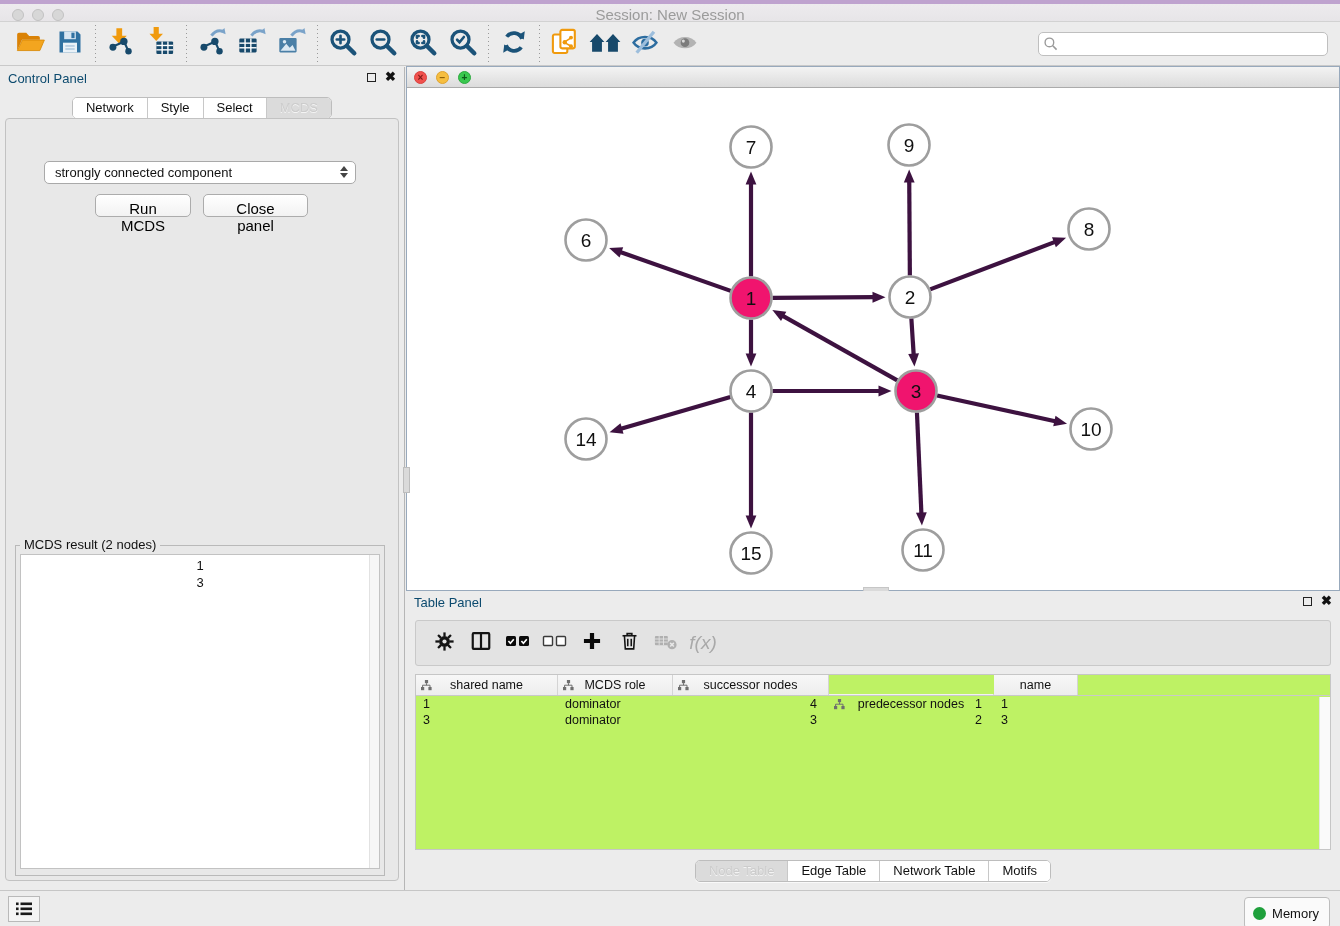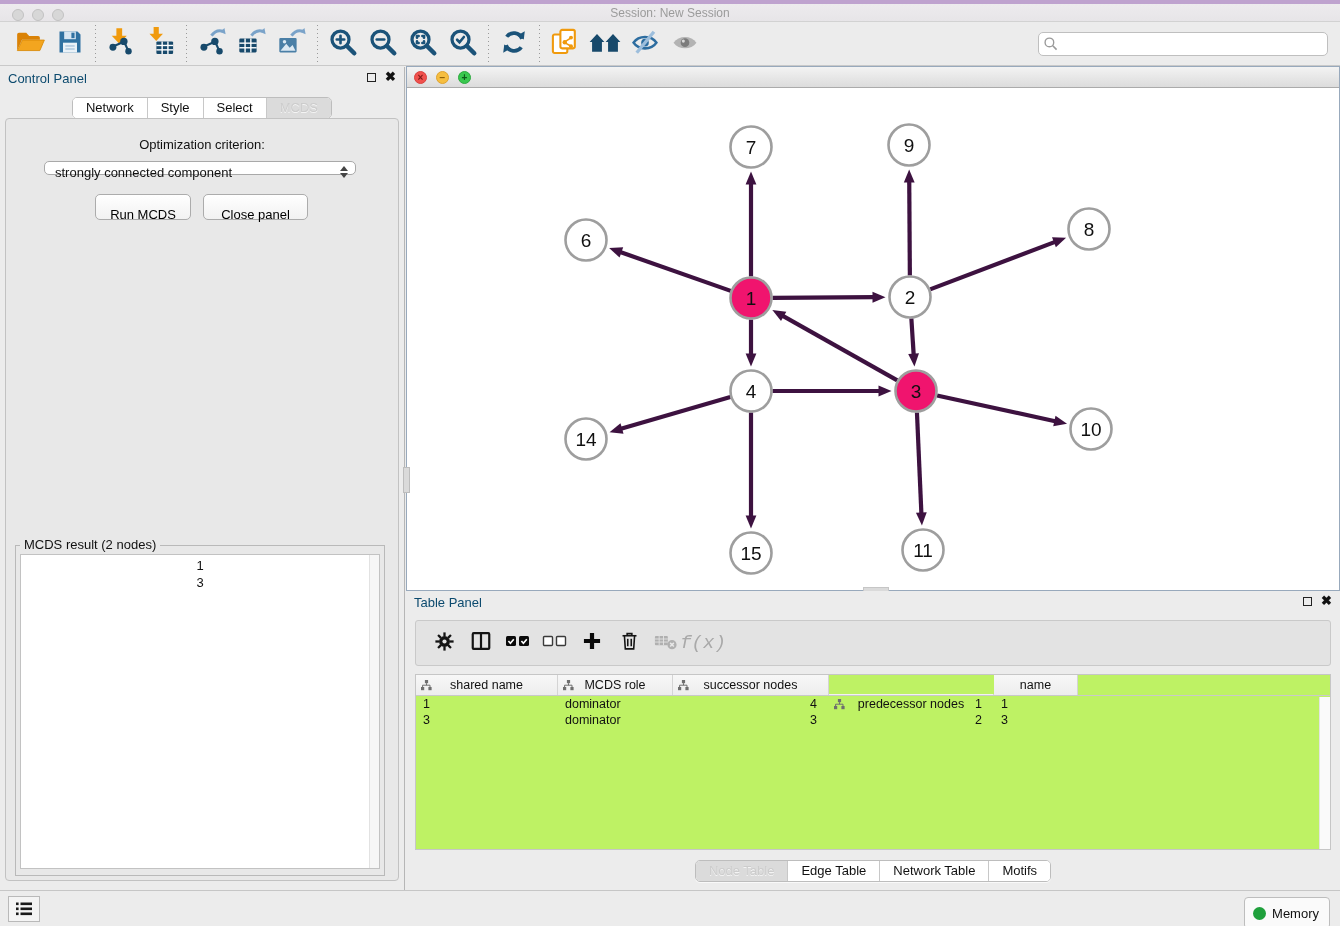--- a/index.html
+++ b/index.html
@@ -13,21 +13,21 @@
   }
   
   .titlebar{
     position:absolute; left:0; top:0; right:0; height:22px;
     background:linear-gradient(#EDEBEE,#E7E5E8);
     border-top:4px solid #BFA3CF;
     border-bottom:1px solid #D2D2D2;
   }
   .traffic{ position:absolute; left:12px; top:5px; display:flex; gap:8px; }
   .traffic .dot{ width:12px; height:12px; border-radius:50%; background:#D7D7D7; border:1px solid #C2C2C2; }
-  .titlebar .title{ position:absolute; left:0; right:0; top:2px; text-align:center; font-size:12px; color:#9B9B9B; }
+  .titlebar .title{ position:absolute; left:0; right:0; top:2px; text-align:center; font-size:15px; color:#9B9B9B; }
   
   .main-toolbar{
     position:absolute; left:0; top:22px; right:0; height:44px;
     display:flex; align-items:center; padding:0 12px 0 10px;
     border-bottom:1px solid #C9C9C9; background:#ECECEC;
   }
   .tb-btn{ width:40px; height:36px; display:flex; align-items:center; justify-content:center; cursor:default; }
   .tb-sep{ width:1px; height:38px; margin:0 5px; background-image:linear-gradient(#9a9a9a 25%, rgba(0,0,0,0) 0%); background-size:1px 4px; background-repeat:repeat-y; }
   .tb-spacer{ flex:1; }
   .searchbox{ position:relative; width:290px; height:24px; }
@@ -49,32 +49,32 @@
   .segment{ padding:0 13px; font-size:13px; line-height:20px; height:20px; background:#FFF; color:#111; border-right:1px solid #C8C8C8; white-space:nowrap; }
   .segment:last-child{ border-right:none; }
   .segment.selected{ background:#DBDBDB; color:#CCCCCC; text-shadow:0 1px 0 #F4F4F4; }
   .cp-tabs{ position:absolute; top:30px; left:0; right:0; text-align:center; }
   .cp-content{
     position:absolute; left:5px; right:5px; top:51px; bottom:9px;
     background:#E8E8E8; border:1px solid #C2C2C2; border-radius:4px;
   }
   .opt-label{ position:absolute; top:18px; left:0; right:0; text-align:center; font-size:13px; }
   .opt-select{
-    position:absolute; left:38px; top:42px; width:312px; height:14px;
+    position:absolute; left:38px; top:42px; width:312px; height:23px;
     background:#fff; border:1px solid #A9A9A9; border-radius:5px;
     font-size:13px; line-height:21px; padding-left:10px; color:#111;
   }
   .opt-select .stepper{ position:absolute; right:7px; top:4px; display:flex; flex-direction:column; gap:2px; }
   .opt-select .stepper i{ display:block; width:0; height:0; border-left:4px solid transparent; border-right:4px solid transparent; }
   .opt-select .stepper i.up{ border-bottom:5px solid #444; }
   .opt-select .stepper i.down{ border-top:5px solid #444; }
   .cp-btn{
     position:absolute; top:75px; height:23px; background:linear-gradient(#FFFFFF,#F2F2F2);
-    border:1px solid #ACACAC; border-radius:5px; font-size:13px; font-family:"Liberation Sans",sans-serif;
-    text-align:center; padding:12px 12px;
+    border:1px solid #ACACAC; border-radius:5px; font-size:15px; font-family:"Liberation Sans",sans-serif;
+    text-align:center; padding:5px 12px;
   }
   #btn-run{ left:89px; width:96px; }
   #btn-close{ left:197px; width:105px; }
   .groupbox{
     position:absolute; left:9px; right:13px; top:426px; bottom:4px;
     border:1px solid #B9B9B9;
     text-align:center;
   }
   .groupbox .legend{
     position:absolute; top:-9px; left:4px; background:#E8E8E8; padding:0 4px;
@@ -107,21 +107,21 @@
   .splitter-handle-bottom{ position:absolute; bottom:-3px; left:456px; width:26px; height:6px; background:#DADADA; border:1px solid #C6C6C6; }
   
   .table-panel{ position:absolute; left:406px; top:591px; right:0; bottom:36px; background:#ECECEC; }
   .tp-toolbar{
     position:absolute; left:9px; right:9px; top:29px; height:46px;
     background:#E3E3E3; border:1px solid #C9C9C9; border-radius:3px;
     display:flex; align-items:center; gap:9px; padding-left:14px;
   }
   .tp-tbtn{ width:28px; height:30px; display:flex; align-items:center; justify-content:center; }
   .tp-tbtn.disabled{ opacity:.9; }
-  .fx{ font-family:Liberation Mono, monospace; font-style:italic; font-size:19px; color:#A3A3A3; }
+  .fx{ font-family:Liberation Sans, sans-serif; font-style:italic; font-size:19px; color:#A3A3A3; }
   .tp-table{
     position:absolute; left:9px; right:9px; top:83px; height:176px;
     background:#bef264; border:1px solid #C6C6C6;
   }
   .tp-thead{ display:flex; height:21px; border-bottom:1px solid #C9C9C9; }
   .th{
     position:relative; background:linear-gradient(#F7F7F7,#EDEDED); border-right:1px solid #D4D4D4;
     font-size:12.5px; color:#111; text-align:center; line-height:20px; flex:none;
   }
   .th .sorticon{ position:absolute; left:5px; top:5px; }
@@ -338,21 +338,20 @@
     <span class="wbtn-square"></span>
     <span class="wbtn-x">✖</span>
   </div>
   <div class="cp-tabs" id="cp-tabs"><span class="segmented">
         <span class="segment">Network</span>
         <span class="segment">Style</span>
         <span class="segment">Select</span>
         <span class="segment selected">MCDS</span>
       </span></div>
   <div class="cp-content">
-    <div class="opt-label">Optimization criterion:</div>
     <div class="opt-select">
       <span>strongly connected component</span>
       <span class="stepper">
           <i class="up"></i>
           <i class="down"></i>
         </span>
     </div>
     <button class="cp-btn" id="btn-run">Run MCDS</button>
     <button class="cp-btn" id="btn-close">Close panel</button>
     <div class="groupbox">

